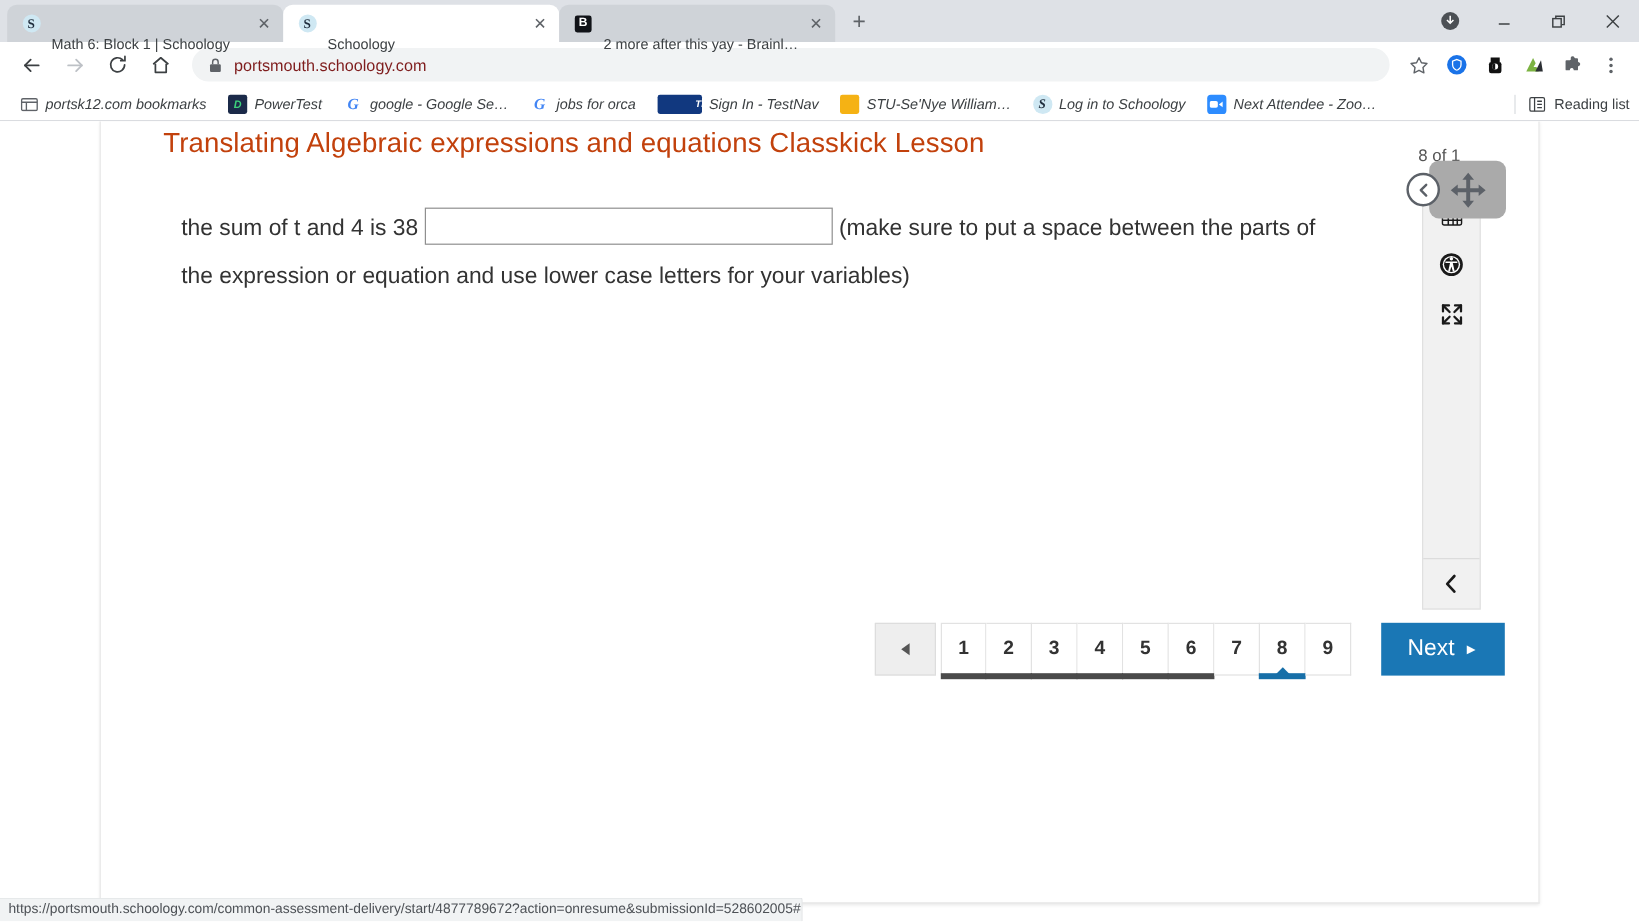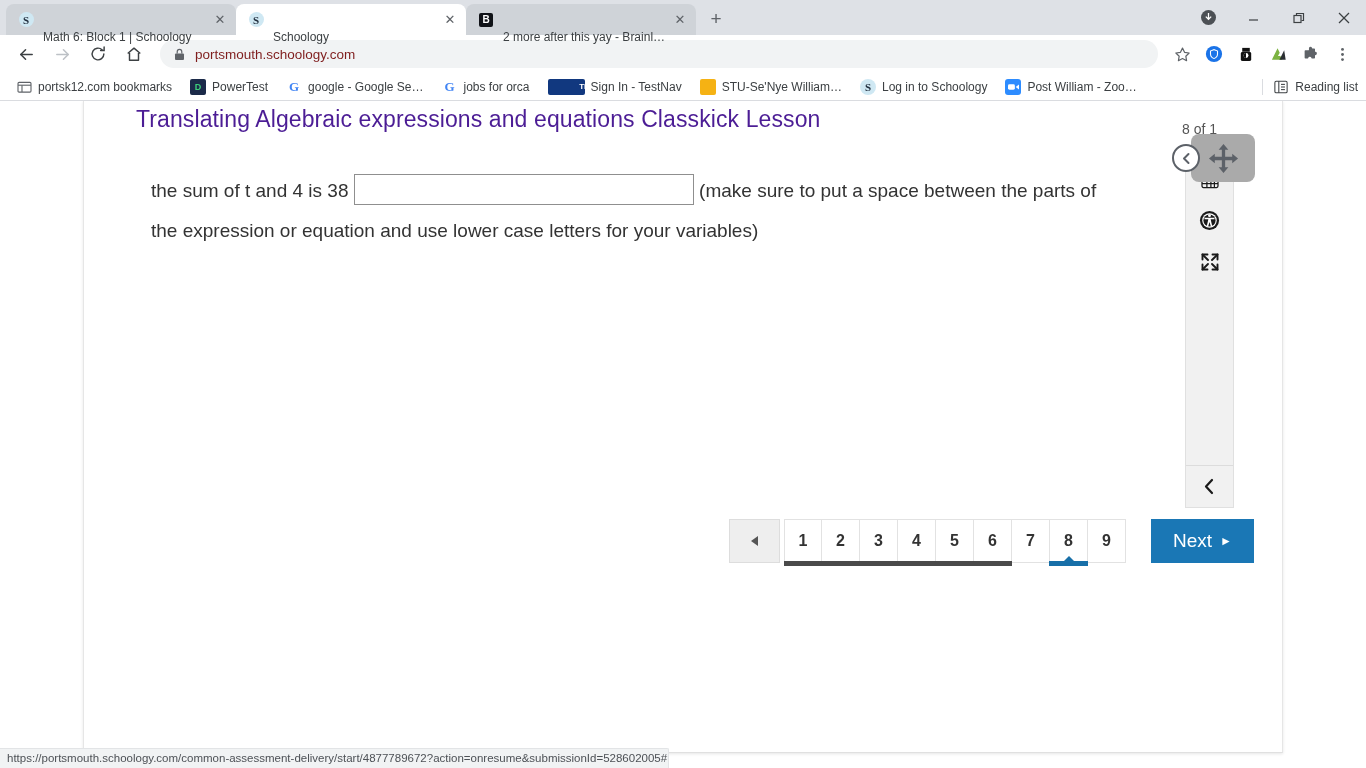--- a/index.html
+++ b/index.html
@@ -105,20 +105,21 @@
   .bmbar {
     height: 28px; background: #ffffff;
     display: flex; align-items: center; padding: 0 8px;
     border-bottom: 1px solid #dadce0; position: relative;
   }
   .bm {
     display: flex; align-items: center; height: 22px;
     padding: 0 8px; margin-right: 2px;
     font-size: 12px; color: #3c4043; white-space: nowrap;
     border-radius: 4px;
+    font-style: italic;
   }
   .bm-ico {
     width: 16px; height: 16px; margin-right: 6px; flex-shrink: 0;
     display: flex; align-items: center; justify-content: center;
     font-size: 10px; font-weight: bold; border-radius: 2px;
   }
   .ic-folder { color: #5f6368; }
   .ic-pt { background: #1b2a49; color: #3dd07a; border-radius: 2px; font-size:9px;}
   .ic-g { color: #4285f4; font-weight: bold; font-size: 13px; font-family: "Liberation Serif", serif;}
   .ic-tn { background: #11387f; color: #ffffff; font-size: 8px; padding-left: 37px; }
@@ -136,21 +137,21 @@
     flex: 1; background: #ffffff; position: relative; overflow: hidden;
   }
   .card {
     position: absolute; left: 83px; top: 0px; width: 1200px; height: 652px;
     background: #ffffff; border-left: 1px solid #e6e6e6; border-right: 1px solid #e6e6e6;
     border-bottom: 1px solid #e0e0e0;
     box-shadow: 0 1px 3px rgba(0,0,0,.10);
   }
   .q-title {
     position: absolute; left: 52px; top: 5px;
-    font-size: 23px; color: #4c1d95; font-weight: normal;
+    font-size: 23px; color: #c2410c; font-weight: normal;
     letter-spacing: .1px;
   }
   .q-counter {
     position: absolute; right: 65px; top: 20px;
     font-size: 14px; color: #555555;
   }
   .q-body {
     position: absolute; left: 67px; top: 70px; width: 960px;
     font-size: 19px; color: #333333; line-height: 40px;
   }
@@ -427,21 +428,21 @@
       <span>Log in to Schoology</span>
     </div>
 
     <div class="bm">
       <span class="bm-ico ic-zoom">
         <svg width="11" height="8" viewBox="0 0 12 8">
             <rect x="0" y="1" width="7.5" height="6" rx="1.6" fill="#fff"></rect>
             <path d="M8.4 4 12 1.4v5.2z" fill="#fff"></path>
           </svg>
       </span>
-      <span>Post William - Zoo…</span>
+      <span>Next Attendee - Zoo…</span>
     </div>
 
     <div class="bm-right">
       <span class="bm-divider"></span>
       <span class="bm-ico">
         <svg width="14" height="14" viewBox="0 0 16 16" fill="none" stroke="#3c4043" stroke-width="1.2">
           <rect x="1" y="1.5" width="14" height="13" rx="1.5"></rect>
           <line x1="5.5" y1="1.5" x2="5.5" y2="14.5"></line>
           <line x1="8" y1="5" x2="12.5" y2="5"></line>
             <line x1="8" y1="8" x2="12.5" y2="8"></line>

